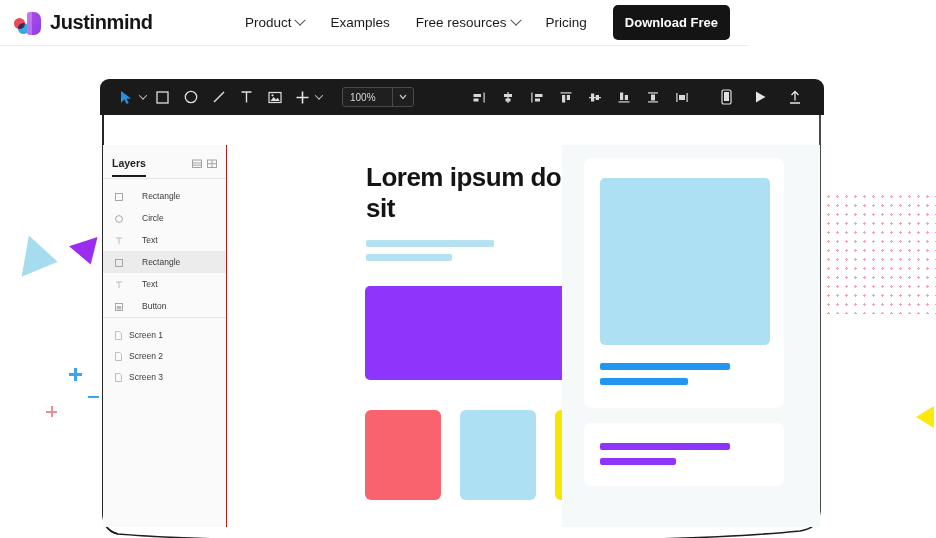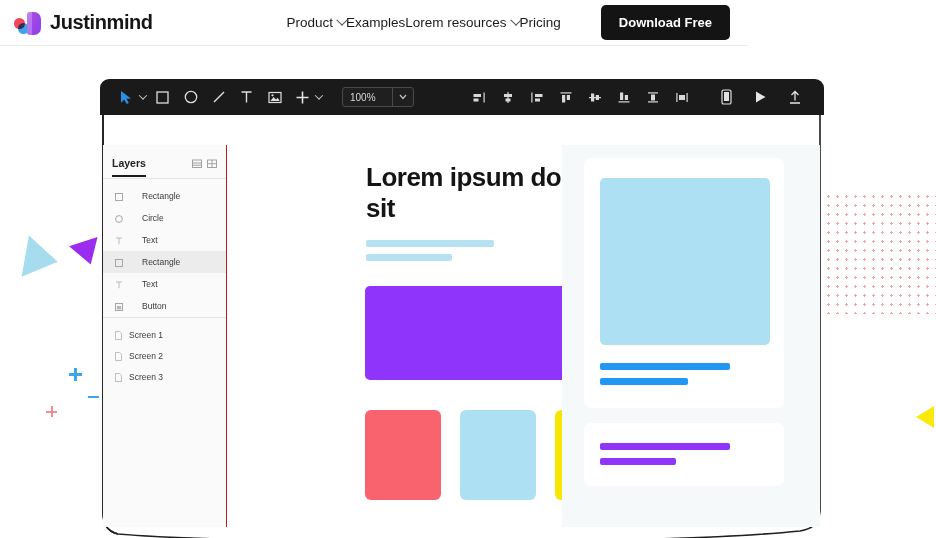--- a/index.html
+++ b/index.html
@@ -42,39 +42,38 @@
     width: 5px; height: 23px;
     background: rgba(255,255,255,0.26);
     border-radius: 3px 0 0 3px;
   }
   .brand-name {
     font-size: 20px; font-weight: bold; color: #161616;
     letter-spacing: -0.4px; margin-left: 6px;
   }
   .nav-links {
     display: flex; align-items: center;
-    margin-left: auto; margin-right: 18px; 
+    margin-left: auto; margin-right: 18px; gap: 26px;
   }
   .nav-link {
     font-size: 13.5px; color: #1a1a1a;
     display: flex; align-items: center; gap: 5px;
     cursor: pointer; white-space: nowrap;
   }
   .chev {
     width: 8px; height: 8px;
     border-right: 1.4px solid #555; border-bottom: 1.4px solid #555;
     transform: rotate(45deg) translate(-2px,-2px);
   }
   .cta-btn {
     background: #141414; color: #ffffff;
     font-size: 13px; font-weight: bold;
     border: none; border-radius: 5px;
-    padding: 10px 18px; cursor: pointer;
+    padding: 10px 12px; cursor: pointer;
     white-space: nowrap;
-    margin-left: 40px;
   }
 
   
   .hero {
     position: absolute; top: 46px; left: 0;
     width: 936px; height: 492px;
     background: #ffffff; overflow: hidden; padding-left: 33px;
   }
 
   
@@ -280,21 +279,21 @@
 
   <nav class="nav-links">
     <div class="nav-link">
       <span>Product</span>
       <i class="chev"></i>
     </div>
     <div class="nav-link">
       <span>Examples</span>
     </div>
     <div class="nav-link">
-      <span>Lorem resources</span>
+      <span>Free resources</span>
       <i class="chev"></i>
     </div>
     <div class="nav-link">
       <span>Pricing</span>
     </div>
     <button class="cta-btn">Download Free</button>
   </nav>
 </div>
 
 <div class="hero">

